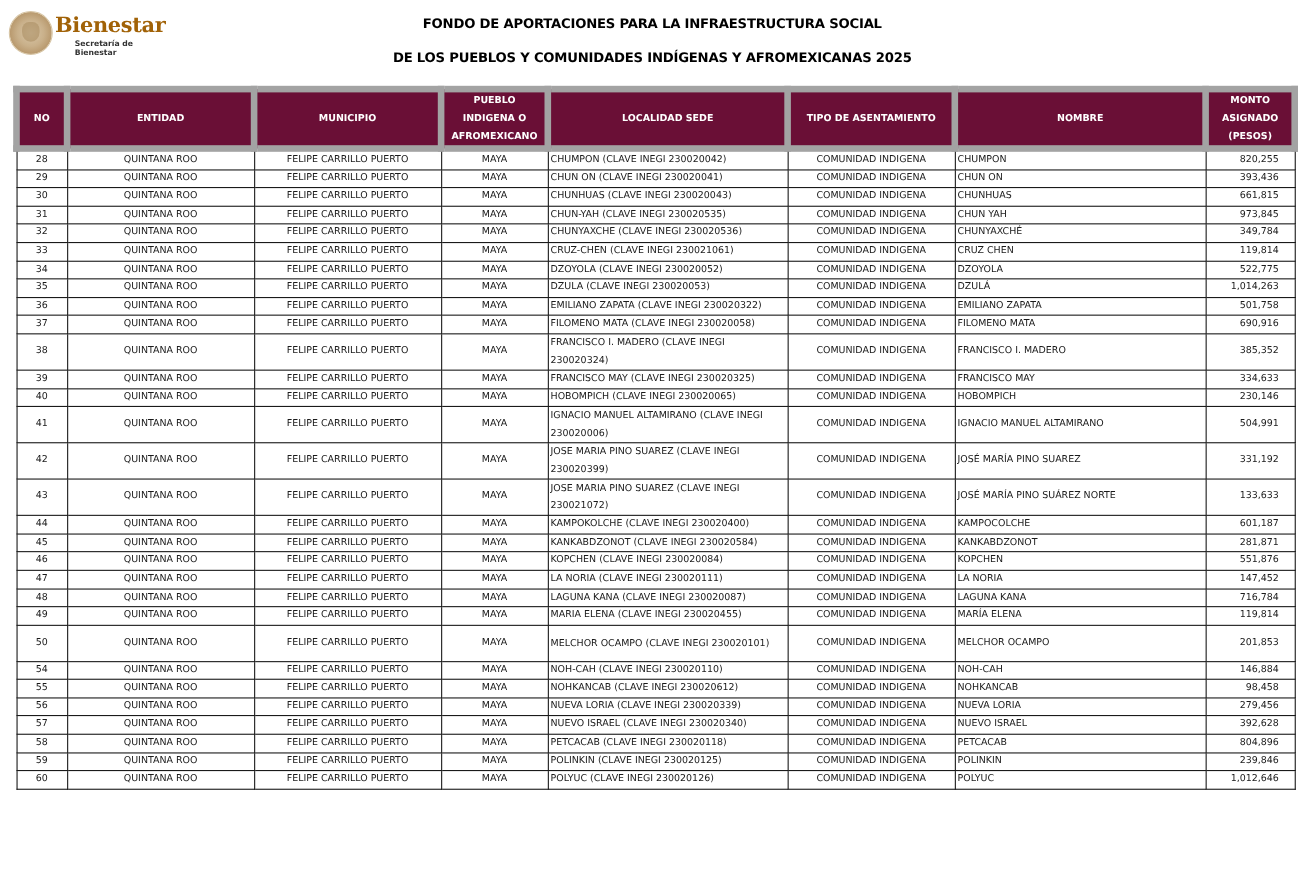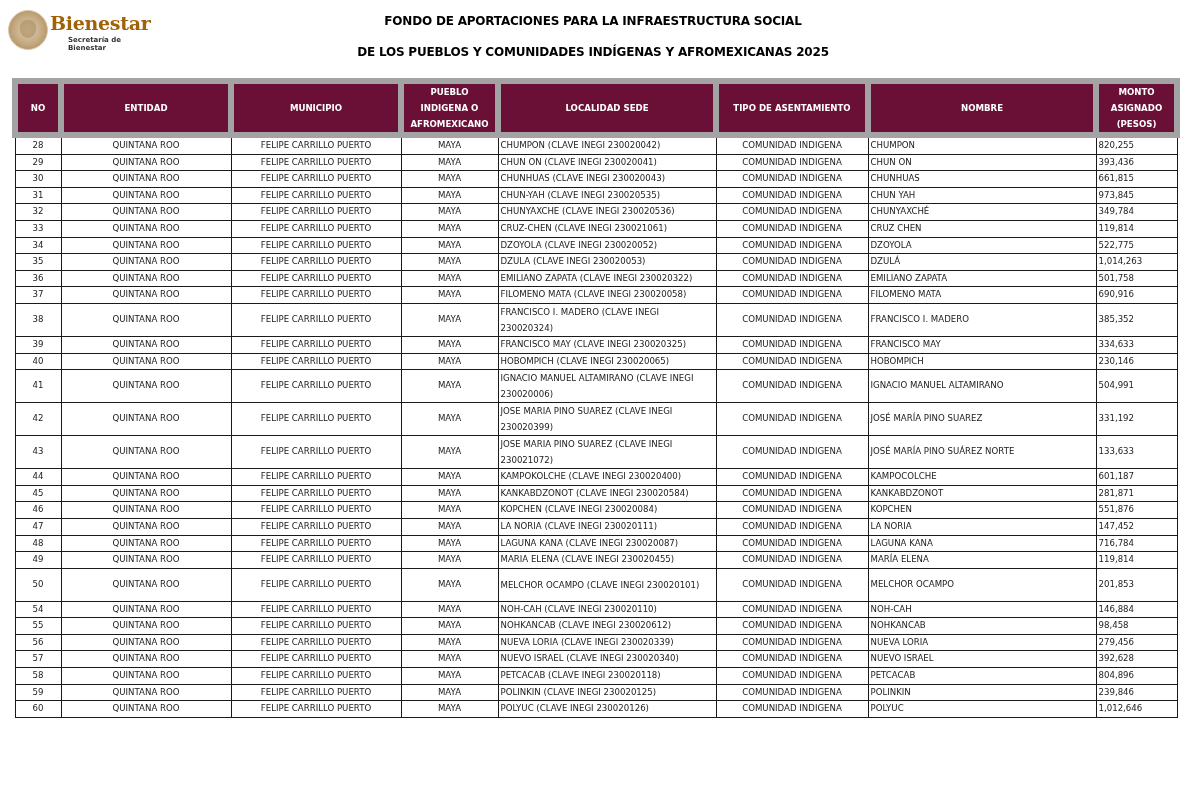--- a/index.html
+++ b/index.html
@@ -10,21 +10,21 @@
           border: 1px solid #d6c4a4; }
   .seal::after { content: ""; position: absolute; left: 11px; top: 9px; width: 16px; height: 18px; border-radius: 40% 40% 50% 50%; background: #a88a5e; opacity: .55; }
   .brand { position: absolute; left: 42px; top: 2px; font-family: "DejaVu Serif", serif; font-weight: bold; font-size: 19px; color: #a16207; letter-spacing: -0.3px; }
   .brand-sub { position: absolute; left: 60px; top: 26px; font-size: 7px; font-weight: bold; color: #333; }
   .title { position: absolute; left: 200px; width: 786px; text-align: center; font-family: "DejaVu Sans", sans-serif; font-weight: bold; font-size: 12px; color: #000; letter-spacing: -0.2px; }
   .t1 { top: 14px; } .t2 { top: 45px; }
   table { position: absolute; left: 12px; top: 78px; width: 1162px; border-collapse: collapse; table-layout: fixed; font-size: 8.6px; }
   th { background: #6a0f36; color: #fff; font-weight: bold; font-size: 8.6px; line-height: 16px; border: 6px solid #a3a3a3; padding: 0 2px; text-align: center; height: 48px; }
   td { border: 1px solid #1a1a1a; padding: 0 2px; height: 15.6px; line-height: 15.6px; white-space: nowrap; overflow: hidden; }
   td.c { text-align: center; }
-  td.r { text-align: left; padding-right: 14px; }
+  td.r { text-align: right; padding-right: 14px; }
   td.l { text-align: left; }
   td.wrap { white-space: normal; line-height: 16px; }
   tr.tall td { height: 32px; }
 </style>
 </head>
 <body>
 
 <div class="logo">
   <div class="seal"></div>
   <div class="brand">Bienestar</div>

